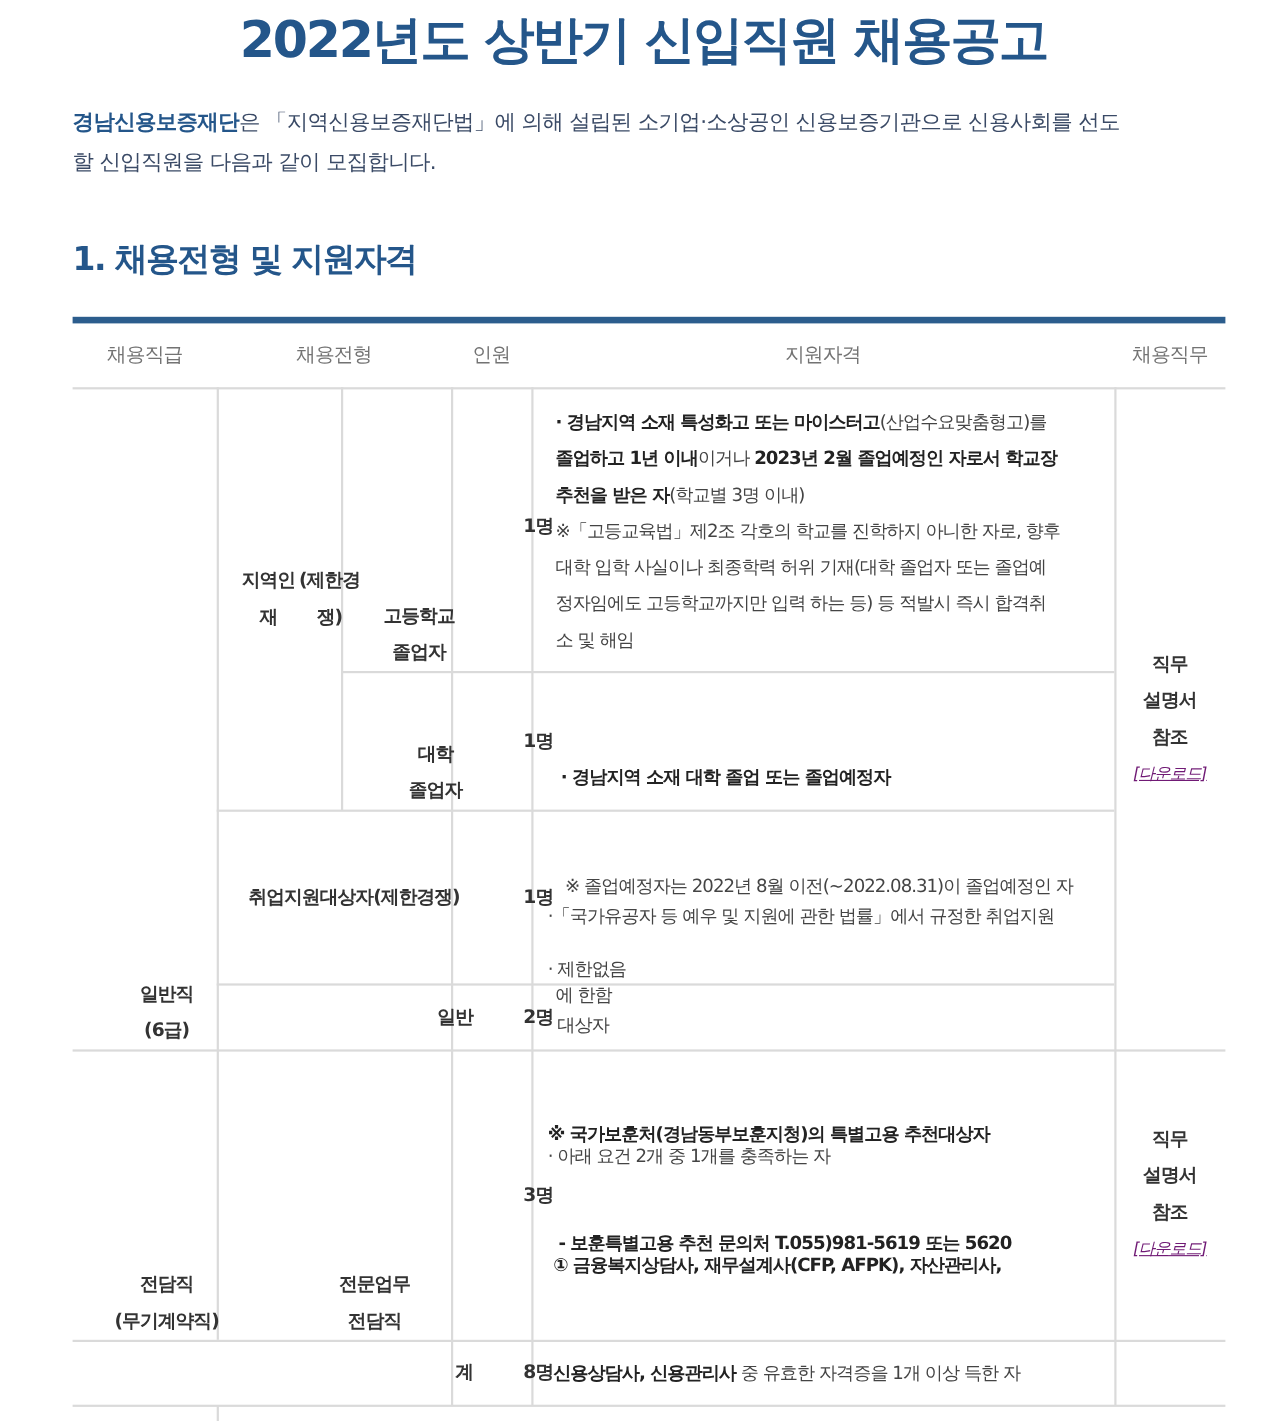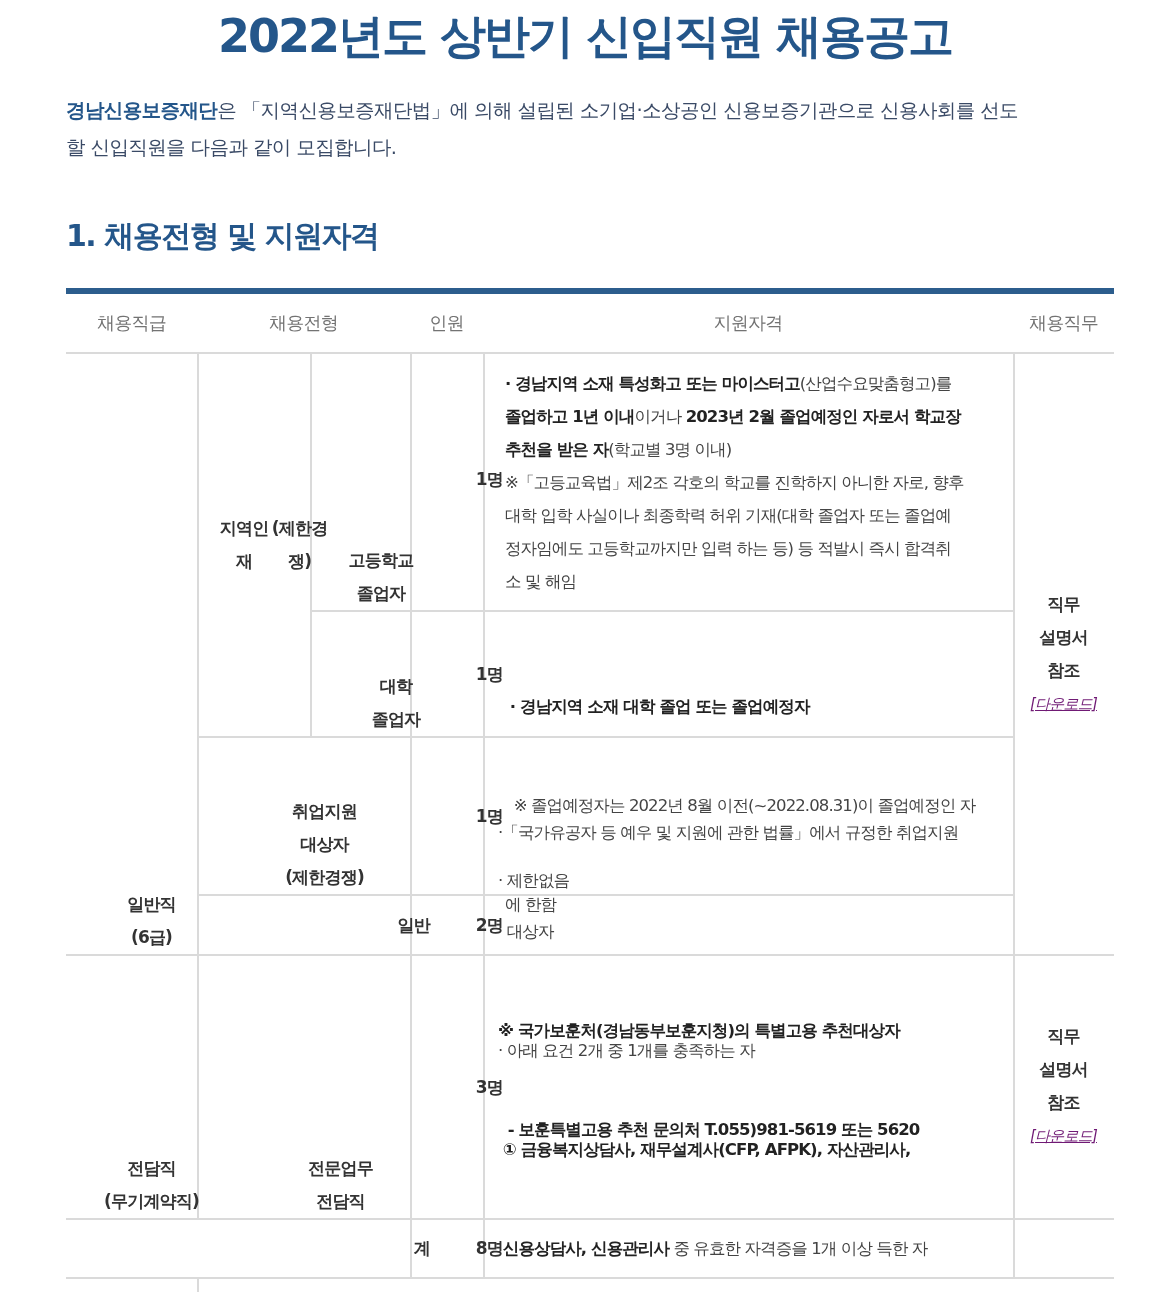--- a/index.html
+++ b/index.html
@@ -77,21 +77,21 @@
   <div class="cell" style="left:312px;top:354px;width:98px;height:256px;flex-direction:column;padding-bottom:0;">
     <div style="margin-top:-26px;display:flex;flex-direction:column;">
       <span>고등학교</span>
       <span>졸업자</span>
     </div>
   </div>
   <div class="cell" style="left:312px;top:612px;width:98px;height:124px;flex-direction:column;margin-left:15px;">
     <span>대학</span>
     <span>졸업자</span>
   </div>
-  <div class="cell" style="left:199px;top:738px;width:211px;height:156px;flex-direction:column;">
+  <div class="cell" style="left:187px;top:738px;width:211px;height:156px;flex-direction:row;">
     <span>취업지원</span>
     <span>대상자</span>
     <span>(제한경쟁)</span>
   </div>
   <div class="cell" style="left:199px;top:896px;width:211px;height:58px;">
     <span>일반</span>
   </div>
   <div class="cell" style="left:199px;top:956px;width:243px;height:262px;flex-direction:column;">
     <span>전문업무</span>
     <span>전담직</span>

